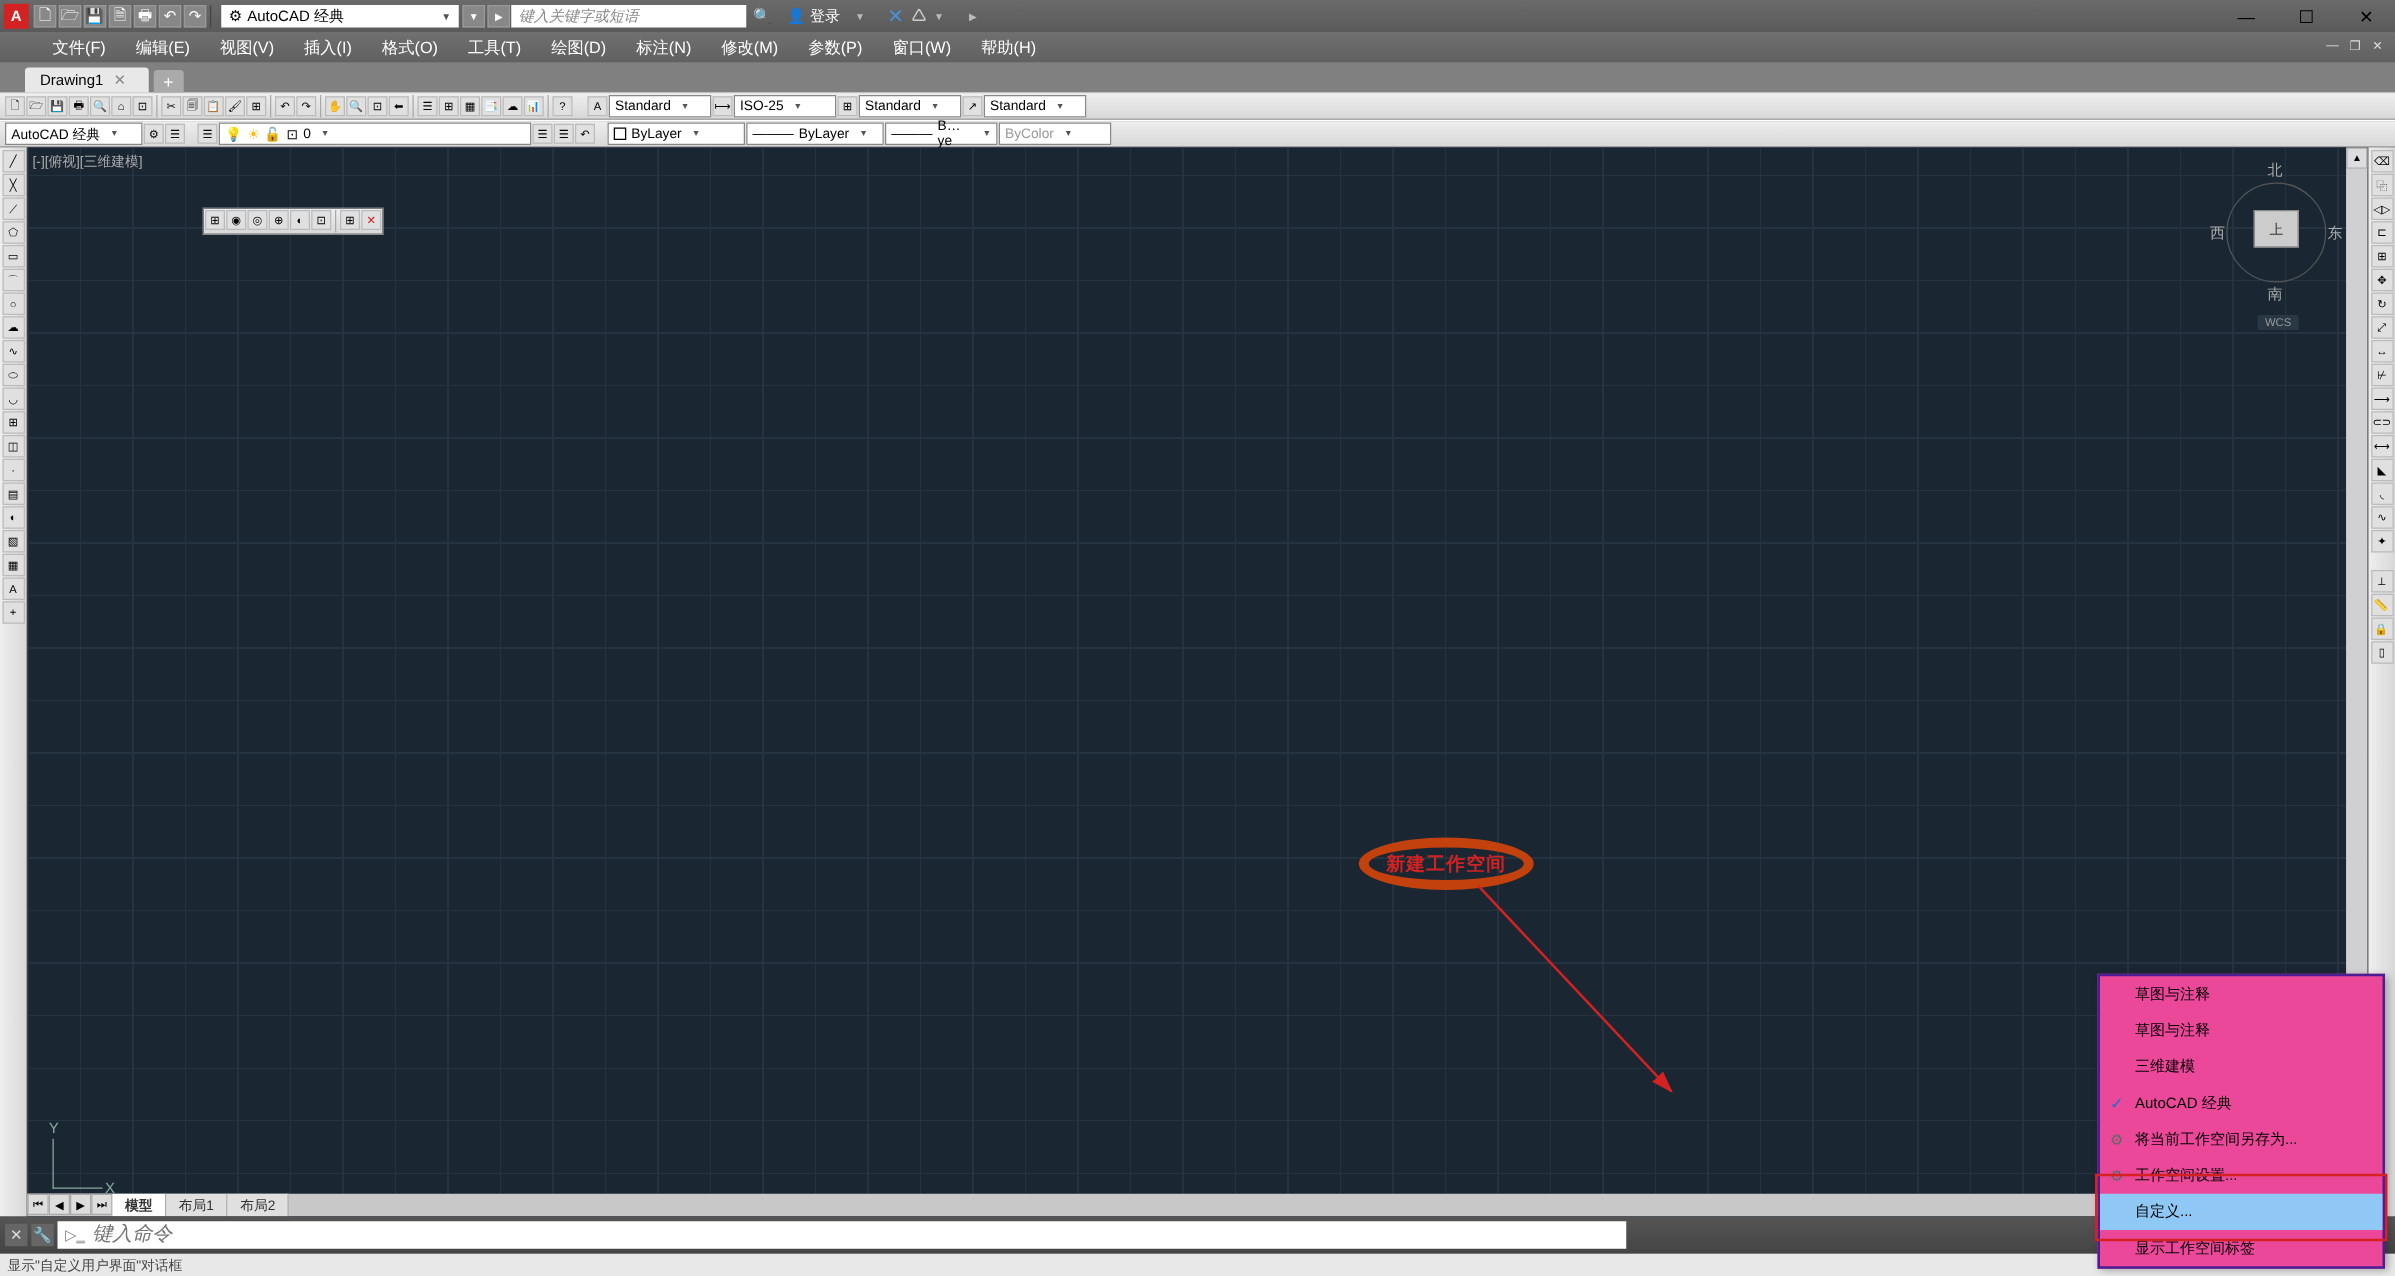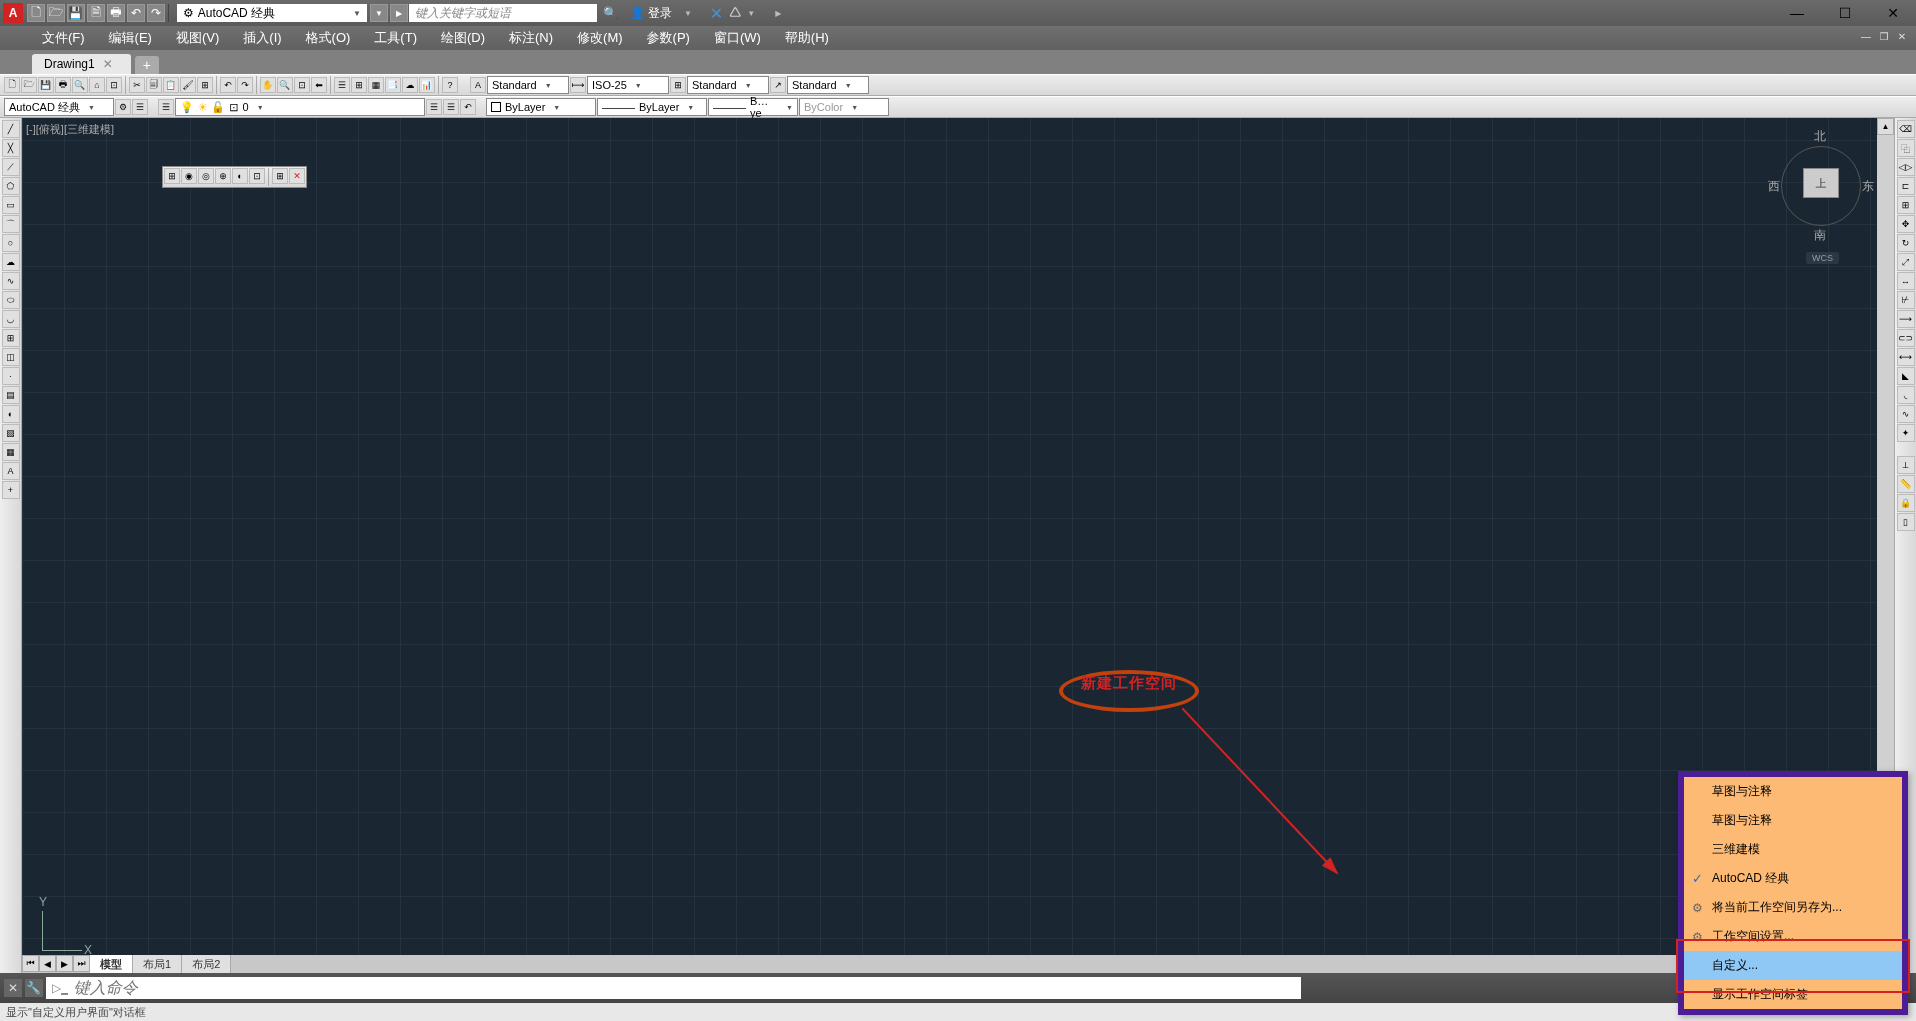--- a/index.html
+++ b/index.html
@@ -20,21 +20,21 @@
     .window-btn { width: 46px; height: 26px; display: flex; align-items: center; justify-content: center; color: #000; cursor: pointer; font-size: 14px; }
     
     
     .menu-bar { height: 24px; background: linear-gradient(#707070, #606060); display: flex; align-items: center; padding-left: 30px; color: #fff; font-size: 13px; }
     .menu-item { padding: 3px 12px; cursor: pointer; text-align: center; }
     .doc-controls { margin-left: auto; display: flex; gap: 2px; padding-right: 6px; }
     .doc-btn { width: 16px; height: 14px; font-size: 10px; color: #ddd; cursor: pointer; text-align: center; }
     
     
     .tab-bar { height: 24px; background: #808080; display: flex; align-items: flex-end; padding-left: 20px; }
-    .doc-tab { background: #e8e8e8; color: #000; padding: 3px 18px 3px 12px; font-size: 12px; display: flex; align-items: flex-end; gap: 8px; border-radius: 3px 3px 0 0; position: relative; margin-left: 12px; }
+    .doc-tab { background: #e8e8e8; color: #000; padding: 3px 18px 3px 12px; font-size: 12px; display: flex; align-items: flex-end; gap: 8px; border-radius: 3px 3px 0 0; position: relative; }
     .tab-close { color: #888; font-size: 12px; cursor: pointer; }
     .new-tab { background: #aaa; width: 24px; height: 18px; border-radius: 3px 3px 0 0; margin-left: 4px; display: flex; align-items: center; justify-content: center; color: #fff; cursor: pointer; font-size: 14px; }
     
     
     .toolbar-row { height: 22px; background: linear-gradient(#eeeeee, #d8d8d8); border-top: 1px solid #fff; border-bottom: 1px solid #aaa; display: flex; align-items: center; padding: 0 4px; gap: 1px; }
     .tb-btn { width: 16px; height: 16px; background: #e0e0e0; border: 1px solid #bbb; cursor: pointer; display: inline-flex; align-items: center; justify-content: center; font-size: 9px; }
     .tb-sep { width: 1px; height: 18px; background: #aaa; margin: 0 2px; }
     .tb-dropdown { background: #fff; border: 1px solid #888; padding: 1px 4px; font-size: 11px; display: flex; align-items: center; height: 18px; gap: 4px; }
     .tb-dropdown::after { content: '▼'; font-size: 7px; color: #555; margin-left: 4px; }
     
@@ -86,29 +86,29 @@
     .cmd-bar { position: absolute; left: 0; bottom: 18px; right: 0; height: 30px; background: linear-gradient(#555, #444); display: flex; align-items: center; padding: 0 4px; gap: 3px; }
     .cmd-btn { width: 18px; height: 18px; color: #ddd; background: #666; display: flex; align-items: center; justify-content: center; font-size: 12px; cursor: pointer; }
     .cmd-input-area { flex: 1; background: #fff; height: 22px; display: flex; align-items: center; padding: 0 6px; gap: 6px; max-width: 1255px; }
     .cmd-prompt { color: #888; font-size: 12px; }
     .cmd-input { border: none; outline: none; flex: 1; font-size: 16px; color: #0f172a; font-style: italic; }
     
     
     .status-bar { position: absolute; left: 0; bottom: 0; right: 0; height: 18px; background: #e8e8e8; display: flex; align-items: center; padding: 0 6px; font-size: 11px; color: #444; }
     
     
-    .context-menu { position: absolute; right: 8px; bottom: 6px; width: 230px; background: #fdba74; border: 6px solid #4c1d95; box-shadow: 2px 2px 6px rgba(0,0,0,0.3); font-size: 12px; z-index: 100; }
+    .context-menu { position: absolute; right: 8px; bottom: 6px; width: 230px; background: #ec4899; border: 2px solid #4c1d95; box-shadow: 2px 2px 6px rgba(0,0,0,0.3); font-size: 12px; z-index: 100; }
     .cm-item { padding: 6px 8px 6px 28px; display: flex; align-items: center; cursor: pointer; position: relative; color: #000; }
     .cm-item.checked::before { content: '✓'; position: absolute; left: 8px; color: #2a6ac9; font-size: 13px; }
     .cm-item.gear::before { content: '⚙'; position: absolute; left: 8px; color: #666; font-size: 12px; }
     .cm-item.highlighted { background: #90c8f5; }
     .cm-highlight-border { position: absolute; border: 2px solid #d42222; right: 6px; bottom: 28px; width: 234px; height: 54px; z-index: 101; pointer-events: none; }
     
     
-    .annotation-ellipse { position: absolute; border: 4px solid #c2410c; border-radius: 50%; width: 140px; height: 42px; top: 552px; left: 1037px; display: flex; align-items: flex-start; justify-content: center; }
+    .annotation-ellipse { position: absolute; border: 8px solid #c2410c; border-radius: 50%; width: 140px; height: 42px; top: 552px; left: 1065px; display: flex; align-items: center; justify-content: center; }
     .annotation-text { color: #d42222; font-size: 15px; font-weight: bold; letter-spacing: 1px; }
     .annotation-arrow { position: absolute; top: 590px; left: 1160px; }
   </style>
 </head>
 <body>
 
 <div class="title-bar">
   <div class="app-icon">A</div>
   <div class="qat-btn">🗋</div>
   <div class="qat-btn">🗁</div>

